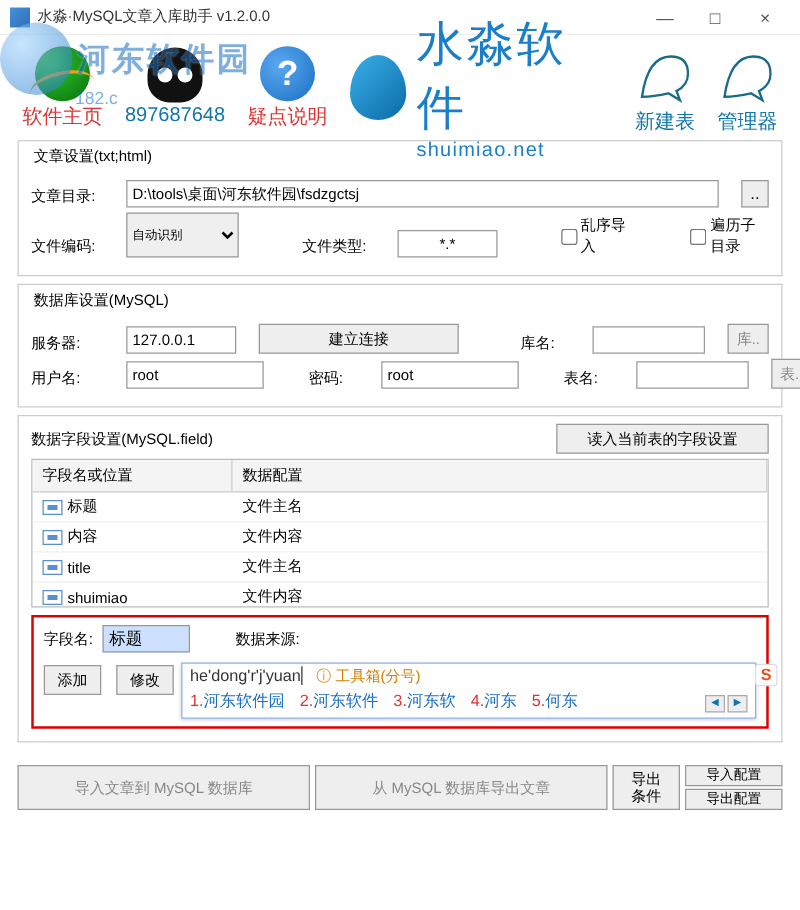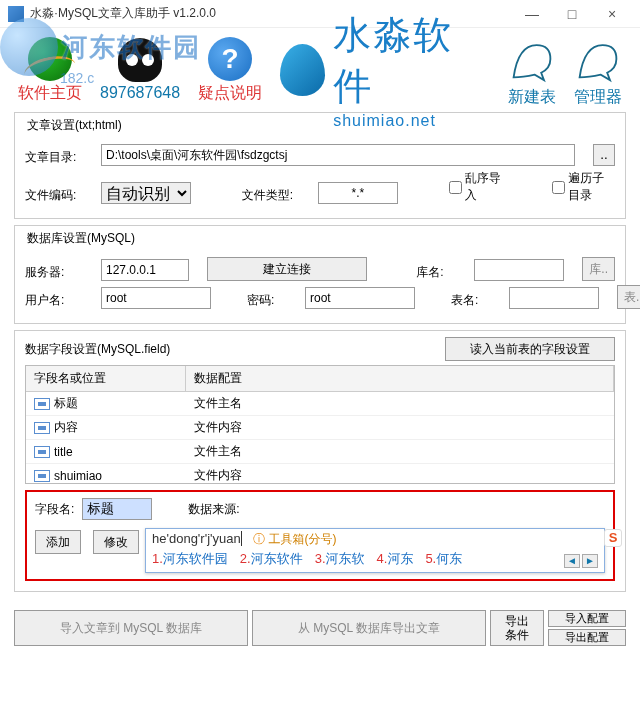--- a/index.html
+++ b/index.html
@@ -28,21 +28,21 @@
 .toolbar .brand .bname { font-size: 38px; color: #1a7fc8; font-weight: 500; letter-spacing: 2px; }
 .toolbar .brand .burl { font-size: 16px; color: #1a7fc8; letter-spacing: 1px; }
 .toolbar .dolphin { width: 46px; height: 52px; position:relative; }
 .toolbar .dolphin svg { width:100%; height:100%; }
 .content { padding: 4px 14px; }
 .group { border: 1px solid #ccc; margin-bottom: 6px; padding: 6px 10px 10px; position: relative; }
 .group > .gtitle { font-size: 12px; position: relative; top: -2px; background: #fff; display: inline-block; padding: 0 2px; margin-bottom: 4px; }
 .row { display: flex; align-items: flex-end; gap: 18px; margin: 4px 0; }
 .row .lbl { min-width: 58px; }
 .row input[type=text] { height: 22px; border: 1px solid #999; padding: 0 4px; font-size: 12px; font-family: inherit; }
-.row select { height: 22px; border: 1px solid #999; font-size: 16px; min-width: 90px; }
+.row select { height: 36px; border: 1px solid #999; font-size: 10px; min-width: 90px; }
 .row .btn-sq { width: 22px; height: 22px; border: 1px solid #999; background: #eee; cursor: pointer; text-align: center; line-height: 18px; }
 .btn { height: 24px; border: 1px solid #999; background: #eee; padding: 0 18px; cursor: pointer; font-size: 12px; }
 .btn:disabled { color: #999; }
 .btn.wide { min-width: 160px; }
 .chk { display: flex; align-items: center; gap: 3px; }
 .chk input { width: 13px; height: 13px; }
 .fieldgrp .ghdr { display:flex; align-items:center; justify-content:space-between; margin-bottom:4px; }
 .table-wrap { border: 1px solid #bbb; height: 119px; background: #fff; overflow: hidden; }
 .thdr { display: flex; background: #f4f4f4; border-bottom: 1px solid #ccc; }
 .thdr .th { padding: 4px 8px; border-right: 1px solid #ccc; font-size: 12px; }

